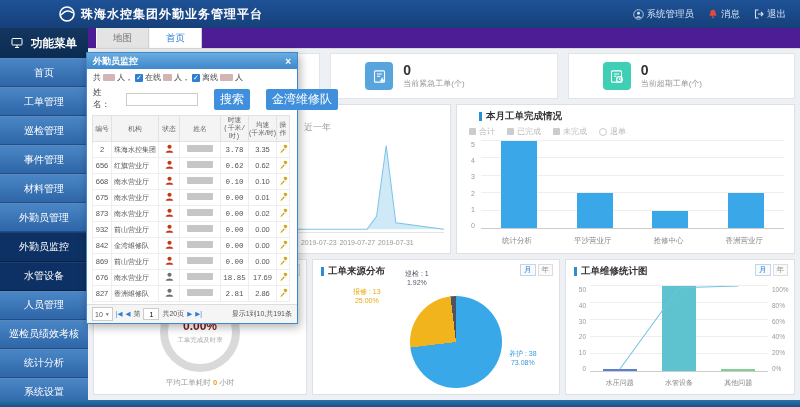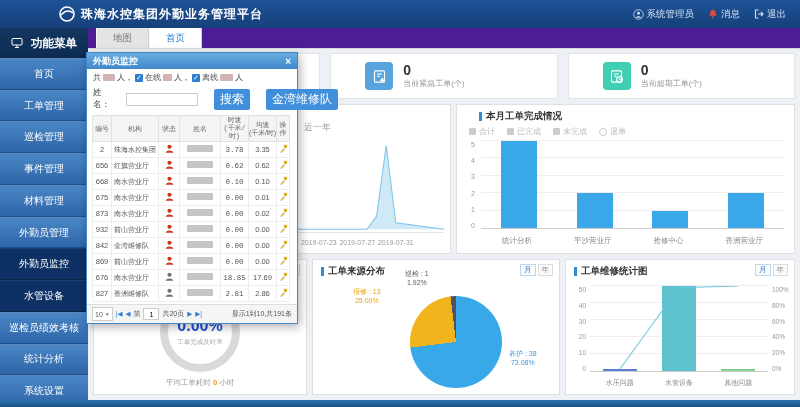--- a/index.html
+++ b/index.html
@@ -71,21 +71,21 @@
   .mchart{position:absolute;left:24px;right:10px;top:36px;bottom:24px;border-bottom:1px solid #ccc;}
   .hgrid{position:absolute;left:0;right:0;height:1px;background:#eee;}
   .mbars{position:absolute;left:0;right:0;top:0;bottom:0;display:flex;align-items:flex-end;
          justify-content:space-around;}
   .mbar{width:36px;}
   .mx{position:absolute;left:24px;right:10px;bottom:7px;display:flex;justify-content:space-around;
       font-size:7.5px;color:#888;}
   
   .gauge-ring{width:64px;height:64px;border:8px solid #d9d9d9;border-radius:50%;margin:32px auto 0;
               display:flex;flex-direction:column;align-items:center;justify-content:center;}
-  .gauge-value{font-size:16px;font-weight:bold;color:#1d4ed8;}
+  .gauge-value{font-size:12px;font-weight:bold;color:#7f1d1d;}
   .gauge-caption{font-size:6.5px;color:#aaa;margin-top:3px;}
   .gauge-foot{position:absolute;bottom:6px;left:0;right:0;text-align:center;font-size:7.5px;color:#999;}
   .gauge-foot b{color:#f09a1a;font-weight:bold;}
   
   .pie{position:absolute;width:92px;height:92px;border-radius:50%;left:97px;top:36px;}
   .pie-lab{position:absolute;font-size:7px;line-height:1.25;text-align:center;white-space:nowrap;}
   .plab0{left:92px;top:10px;color:#555a66;}
   .plab1{left:40px;top:28px;color:#e8a80c;}
   .plab2{left:196px;top:90px;color:#3a9bd8;}
   
@@ -194,20 +194,21 @@
   </div>
   <div class="menu-items">
       <div class="m-item">首页</div>
       <div class="m-item">工单管理</div>
       <div class="m-item">巡检管理</div>
       <div class="m-item">事件管理</div>
       <div class="m-item">材料管理</div>
       <div class="m-item">外勤员管理</div>
       <div class="m-item sel">外勤员监控</div>
       <div class="m-item sel">水管设备</div>
+      <div class="m-item">人员管理</div>
       <div class="m-item">巡检员绩效考核</div>
       <div class="m-item">统计分析</div>
       <div class="m-item">系统设置</div>
     </div>
 </div>
 
 <div class="tabbar">
     <div class="tab">地图</div>
     <div class="tab active">首页</div>
   </div>

